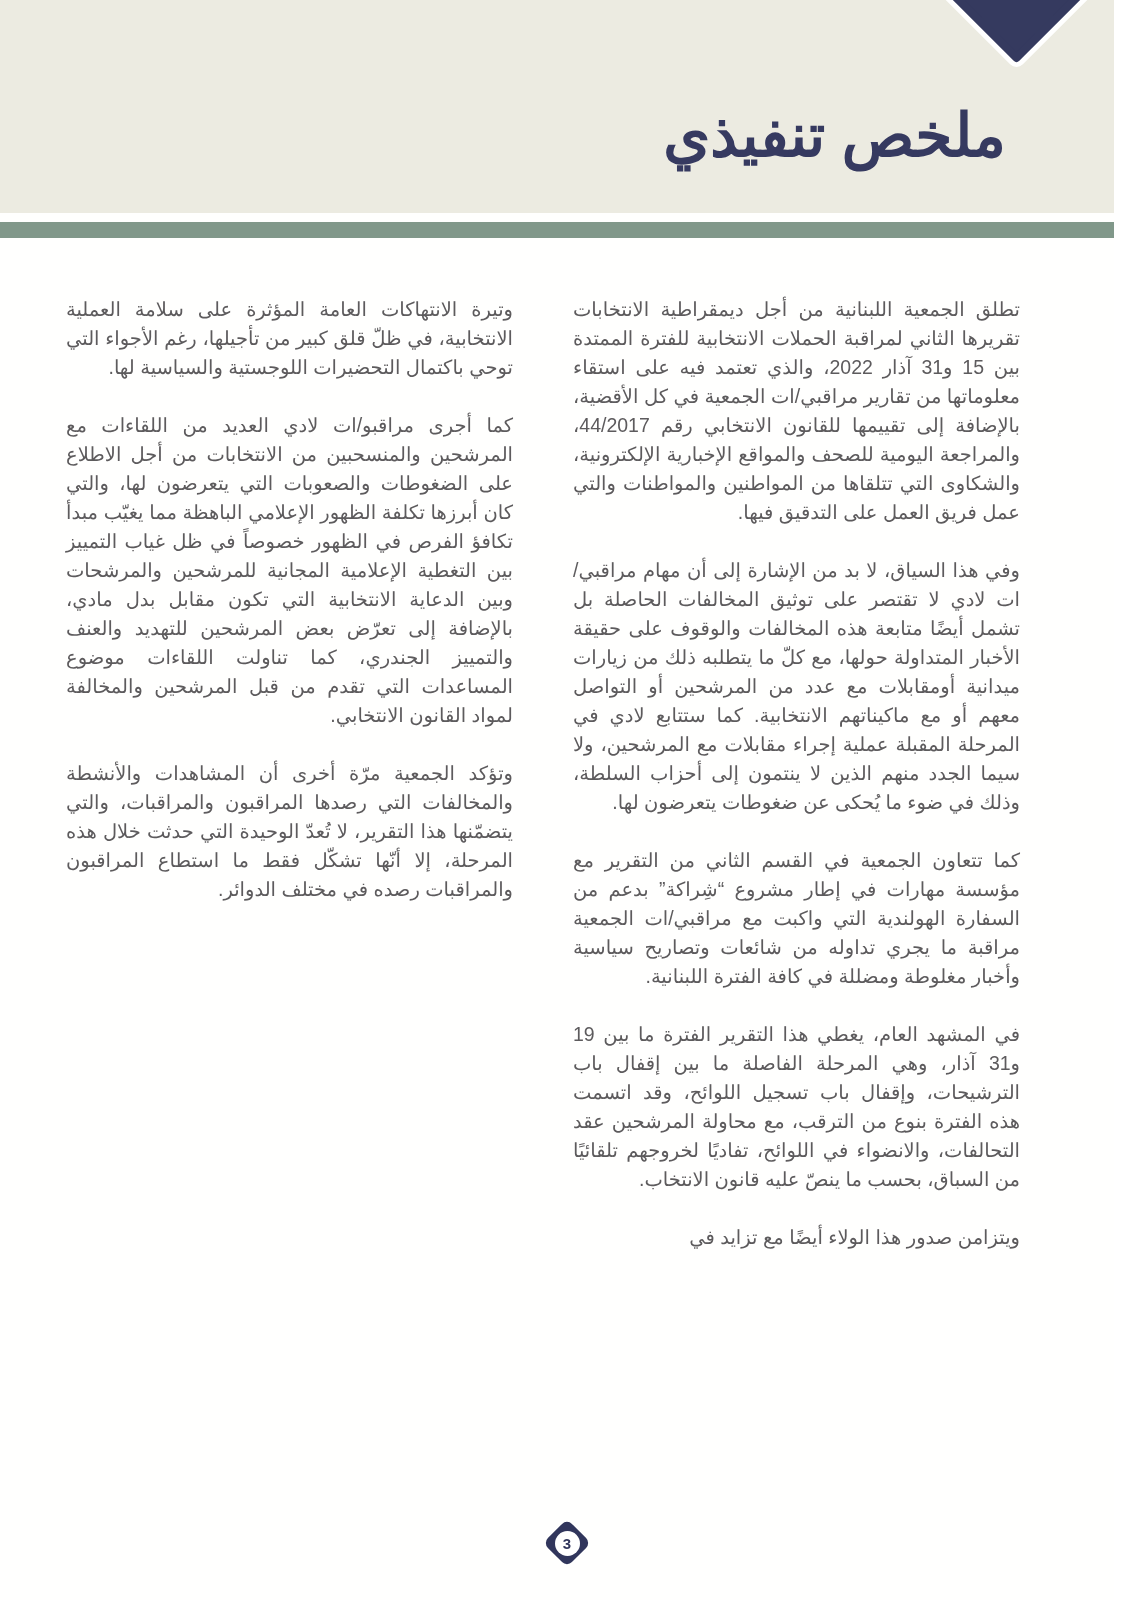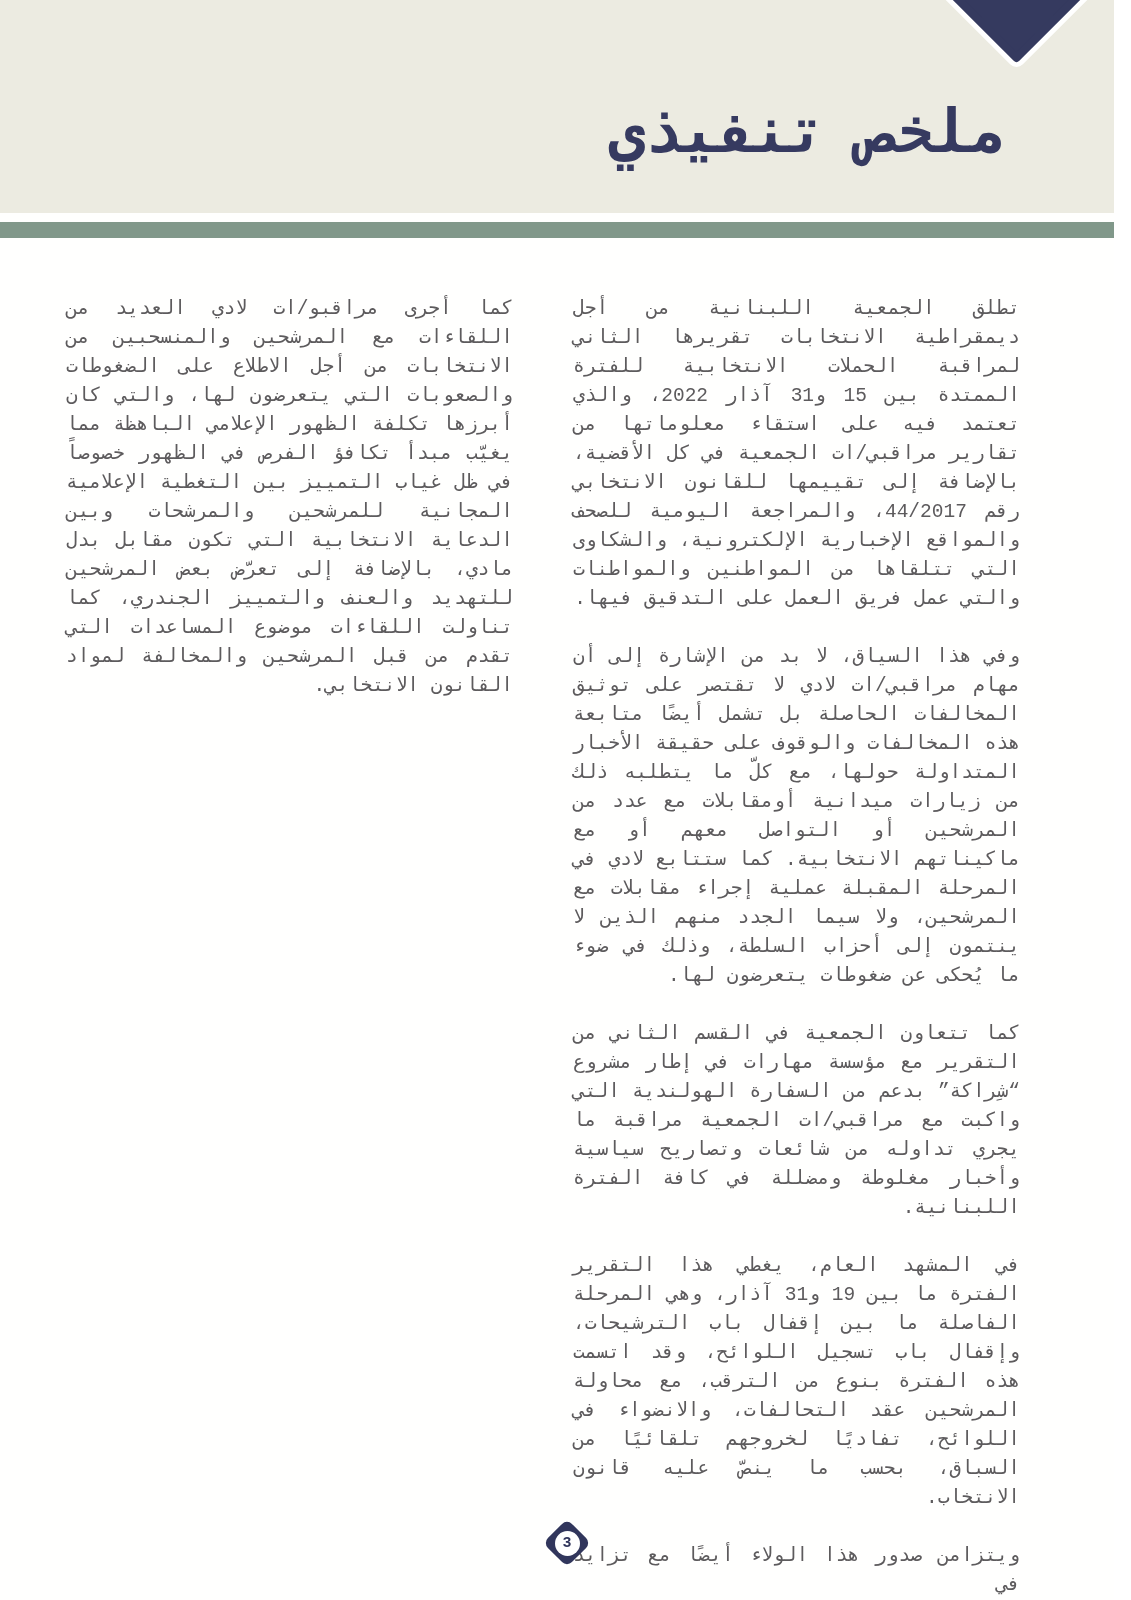--- a/index.html
+++ b/index.html
@@ -2,21 +2,21 @@
 <html lang="ar"><head>
 <meta charset="utf-8">
 <style>
   html, body { margin: 0; padding: 0; background: #ffffff; }
   .page {
     position: relative;
     width: 1114px;
     height: 1600px;
     background: #fffffe;
     overflow: hidden;
-    font-family: Liberation Mono, monospace;
+    font-family: Liberation Sans, sans-serif;
     direction: rtl;
   }
   .header-band {
     position: absolute;
     top: 0; left: 0;
     width: 100%;
     height: 213px;
     background: #ecebe1;
   }
   .page-title {
@@ -116,21 +116,23 @@
 
   <div class="columns">
     <div class="col" lang="ar" dir="rtl">
       <p class="para">تطلق الجمعية اللبنانية من أجل ديمقراطية الانتخابات تقريرها الثاني لمراقبة الحملات الانتخابية للفترة الممتدة بين 15 و31 آذار 2022، والذي تعتمد فيه على استقاء معلوماتها من تقارير مراقبي/ات الجمعية في كل الأقضية، بالإضافة إلى تقييمها للقانون الانتخابي رقم 44/2017، والمراجعة اليومية للصحف والمواقع الإخبارية الإلكترونية، والشكاوى التي تتلقاها من المواطنين والمواطنات والتي عمل فريق العمل على التدقيق فيها.</p>
       <p class="para">وفي هذا السياق، لا بد من الإشارة إلى أن مهام مراقبي/ات لادي لا تقتصر على توثيق المخالفات الحاصلة بل تشمل أيضًا متابعة هذه المخالفات والوقوف على حقيقة الأخبار المتداولة حولها، مع كلّ ما يتطلبه ذلك من زيارات ميدانية أومقابلات مع عدد من المرشحين أو التواصل معهم أو مع ماكيناتهم الانتخابية. كما ستتابع لادي في المرحلة المقبلة عملية إجراء مقابلات مع المرشحين، ولا سيما الجدد منهم الذين لا ينتمون إلى أحزاب السلطة، وذلك في ضوء ما يُحكى عن ضغوطات يتعرضون لها.</p>
       <p class="para">كما تتعاون الجمعية في القسم الثاني من التقرير مع مؤسسة مهارات في إطار مشروع “شِراكة” بدعم من السفارة الهولندية التي واكبت مع مراقبي/ات الجمعية مراقبة ما يجري تداوله من شائعات وتصاريح سياسية وأخبار مغلوطة ومضللة في كافة الفترة اللبنانية.</p>
       <p class="para">في المشهد العام، يغطي هذا التقرير الفترة ما بين 19 و31 آذار، وهي المرحلة الفاصلة ما بين إقفال باب الترشيحات، وإقفال باب تسجيل اللوائح، وقد اتسمت هذه الفترة بنوع من الترقب، مع محاولة المرشحين عقد التحالفات، والانضواء في اللوائح، تفاديًا لخروجهم تلقائيًا من السباق، بحسب ما ينصّ عليه قانون الانتخاب.</p>
       <p class="para">ويتزامن صدور هذا الولاء أيضًا مع تزايد في</p>
     </div>
     <div class="col" lang="ar" dir="rtl">
+      <p class="para">وتيرة الانتهاكات العامة المؤثرة على  سلامة العملية الانتخابية، في ظلّ قلق كبير من تأجيلها، رغم الأجواء التي توحي باكتمال التحضيرات اللوجستية والسياسية لها.</p>
       <p class="para">كما أجرى مراقبو/ات لادي العديد من اللقاءات مع المرشحين والمنسحبين من الانتخابات من أجل الاطلاع على الضغوطات والصعوبات التي يتعرضون لها، والتي كان أبرزها تكلفة الظهور الإعلامي الباهظة مما يغيّب مبدأ تكافؤ الفرص في الظهور خصوصاً في ظل غياب التمييز بين التغطية الإعلامية المجانية للمرشحين والمرشحات وبين الدعاية الانتخابية التي تكون مقابل بدل مادي، بالإضافة إلى تعرّض بعض المرشحين للتهديد والعنف والتمييز الجندري، كما تناولت اللقاءات موضوع المساعدات التي تقدم من قبل المرشحين والمخالفة لمواد القانون الانتخابي.</p>
+      <p class="para">وتؤكد الجمعية مرّة أخرى أن المشاهدات والأنشطة والمخالفات التي رصدها المراقبون والمراقبات، والتي يتضمّنها هذا التقرير، لا تُعدّ الوحيدة التي حدثت خلال هذه المرحلة، إلا أنّها تشكّل فقط ما استطاع المراقبون والمراقبات رصده في مختلف الدوائر.</p>
     </div>
   </div>
 
   <div class="page-num-badge">
     <div class="diamond"></div>
     <div class="page-num-circle">
       <span class="page-num">3</span>
     </div>
   </div>
 

